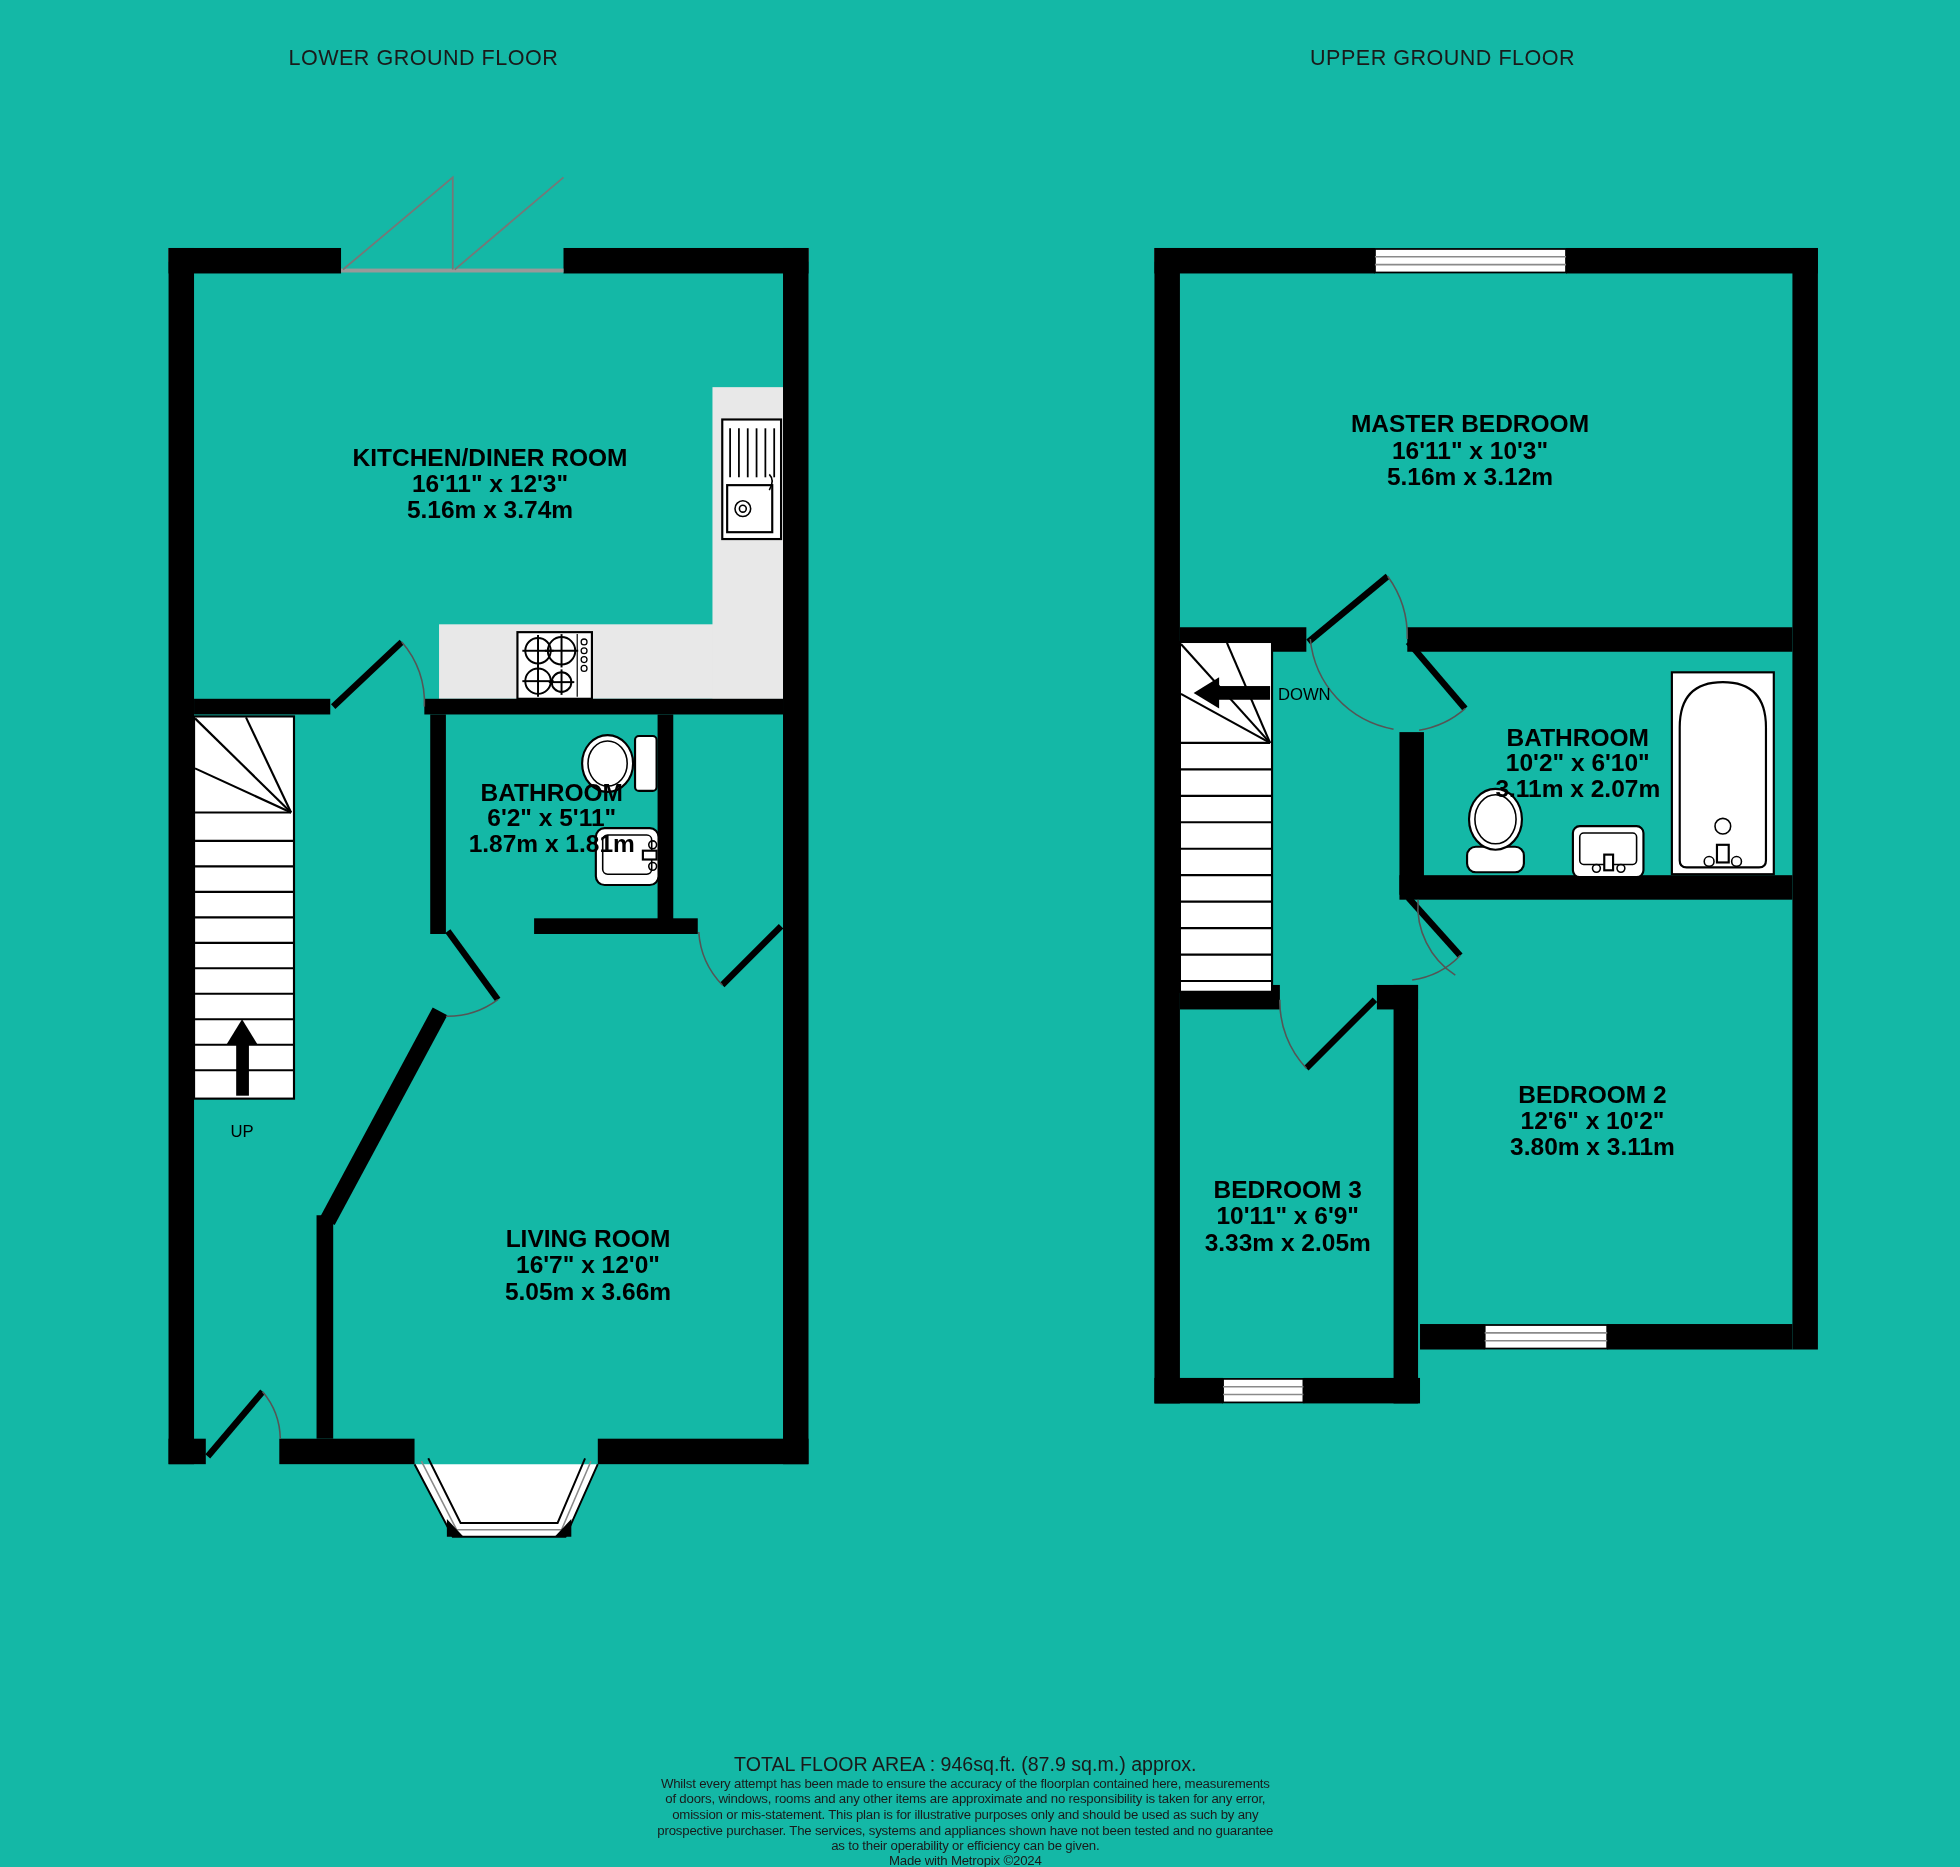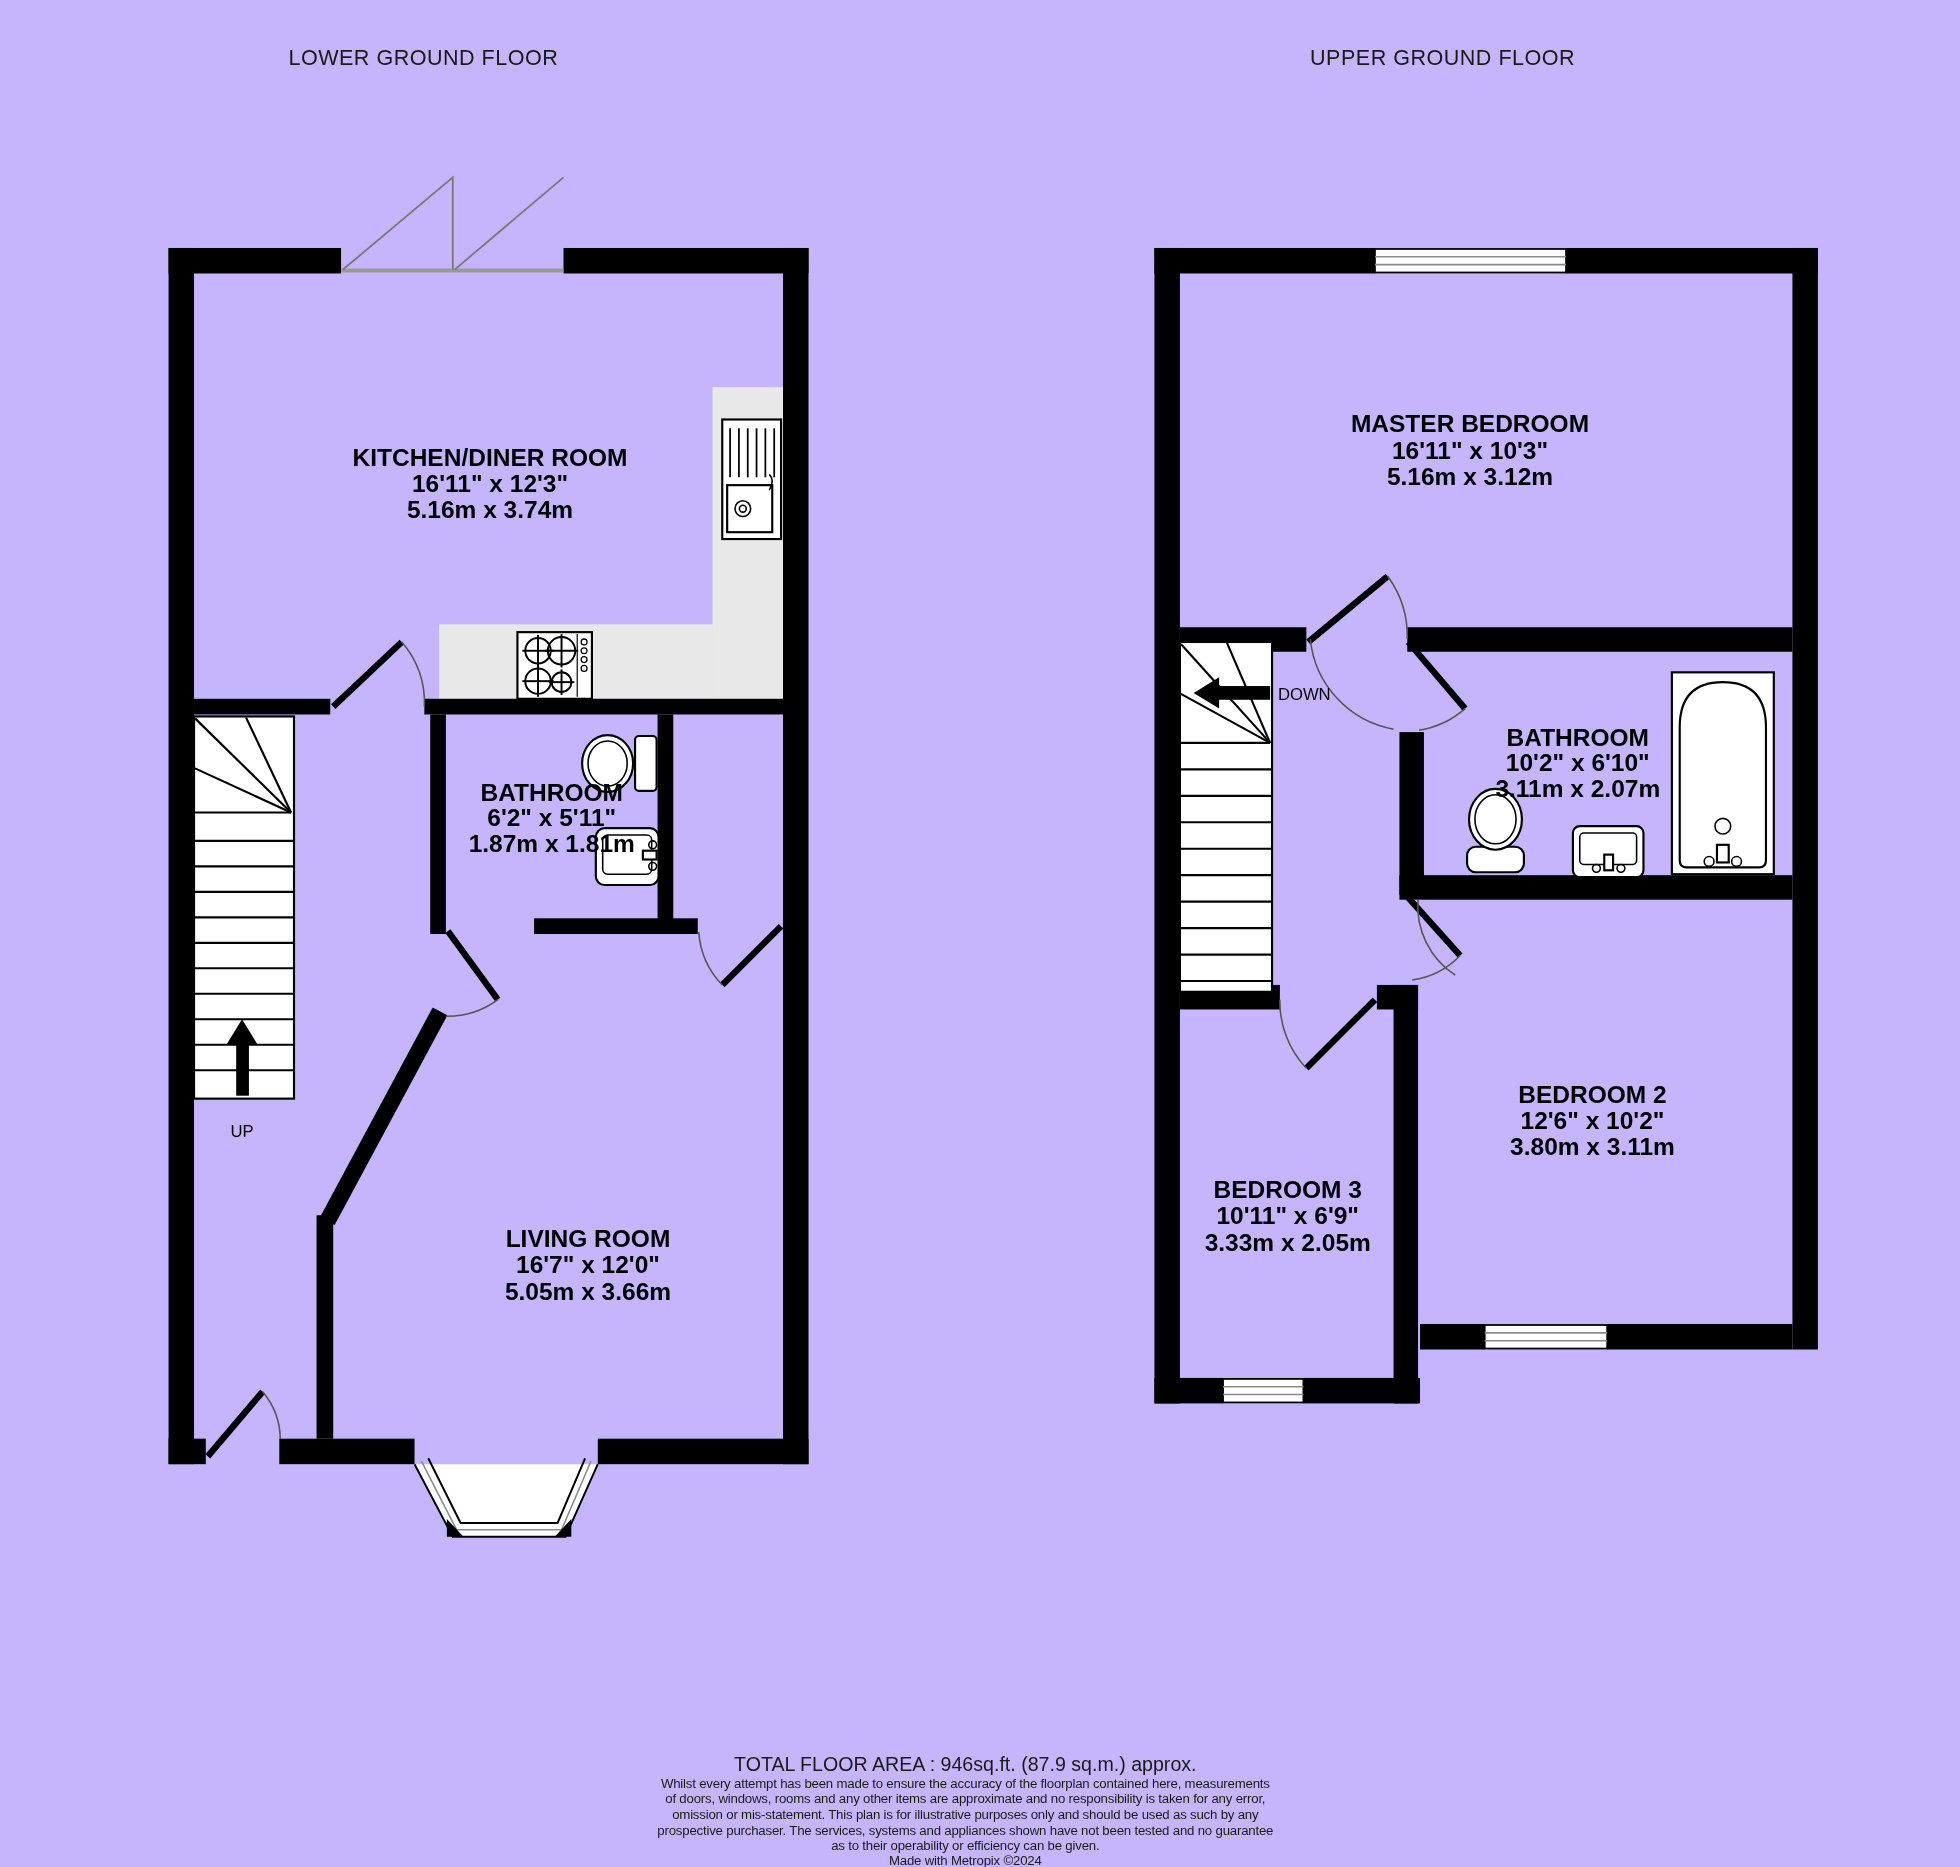--- a/index.html
+++ b/index.html
@@ -1,16 +1,16 @@
 <!DOCTYPE html>
 <html><head>
 <meta charset="utf-8">
 <style>
   html,body{margin:0;padding:0;background:#ffffff;}
-  #page{position:relative;width:1960px;height:1867px;background:#c4b5fd;overflow:hidden;
+  #page{position:relative;width:1960px;height:1867px;background:#14b8a6;overflow:hidden;
         font-family:"Liberation Sans",sans-serif;}
   svg text{font-family:"Liberation Sans",sans-serif;fill:#000;}
   .floor-title{font-size:22px;letter-spacing:.5px;fill:#1a1a1a;}
   .room-name,.room-dims{font-size:25px;font-weight:700;}
   .stair-label{font-size:17px;font-weight:400;}
   .wall{fill:#000000;stroke:none;}
   .counter{fill:#e8e8e8;}
   .stair-box{fill:#ffffff;stroke:#000;stroke-width:2.2;}
   .tread{stroke:#000;stroke-width:2.2;}
   .winder{stroke:#000;stroke-width:2.2;}

